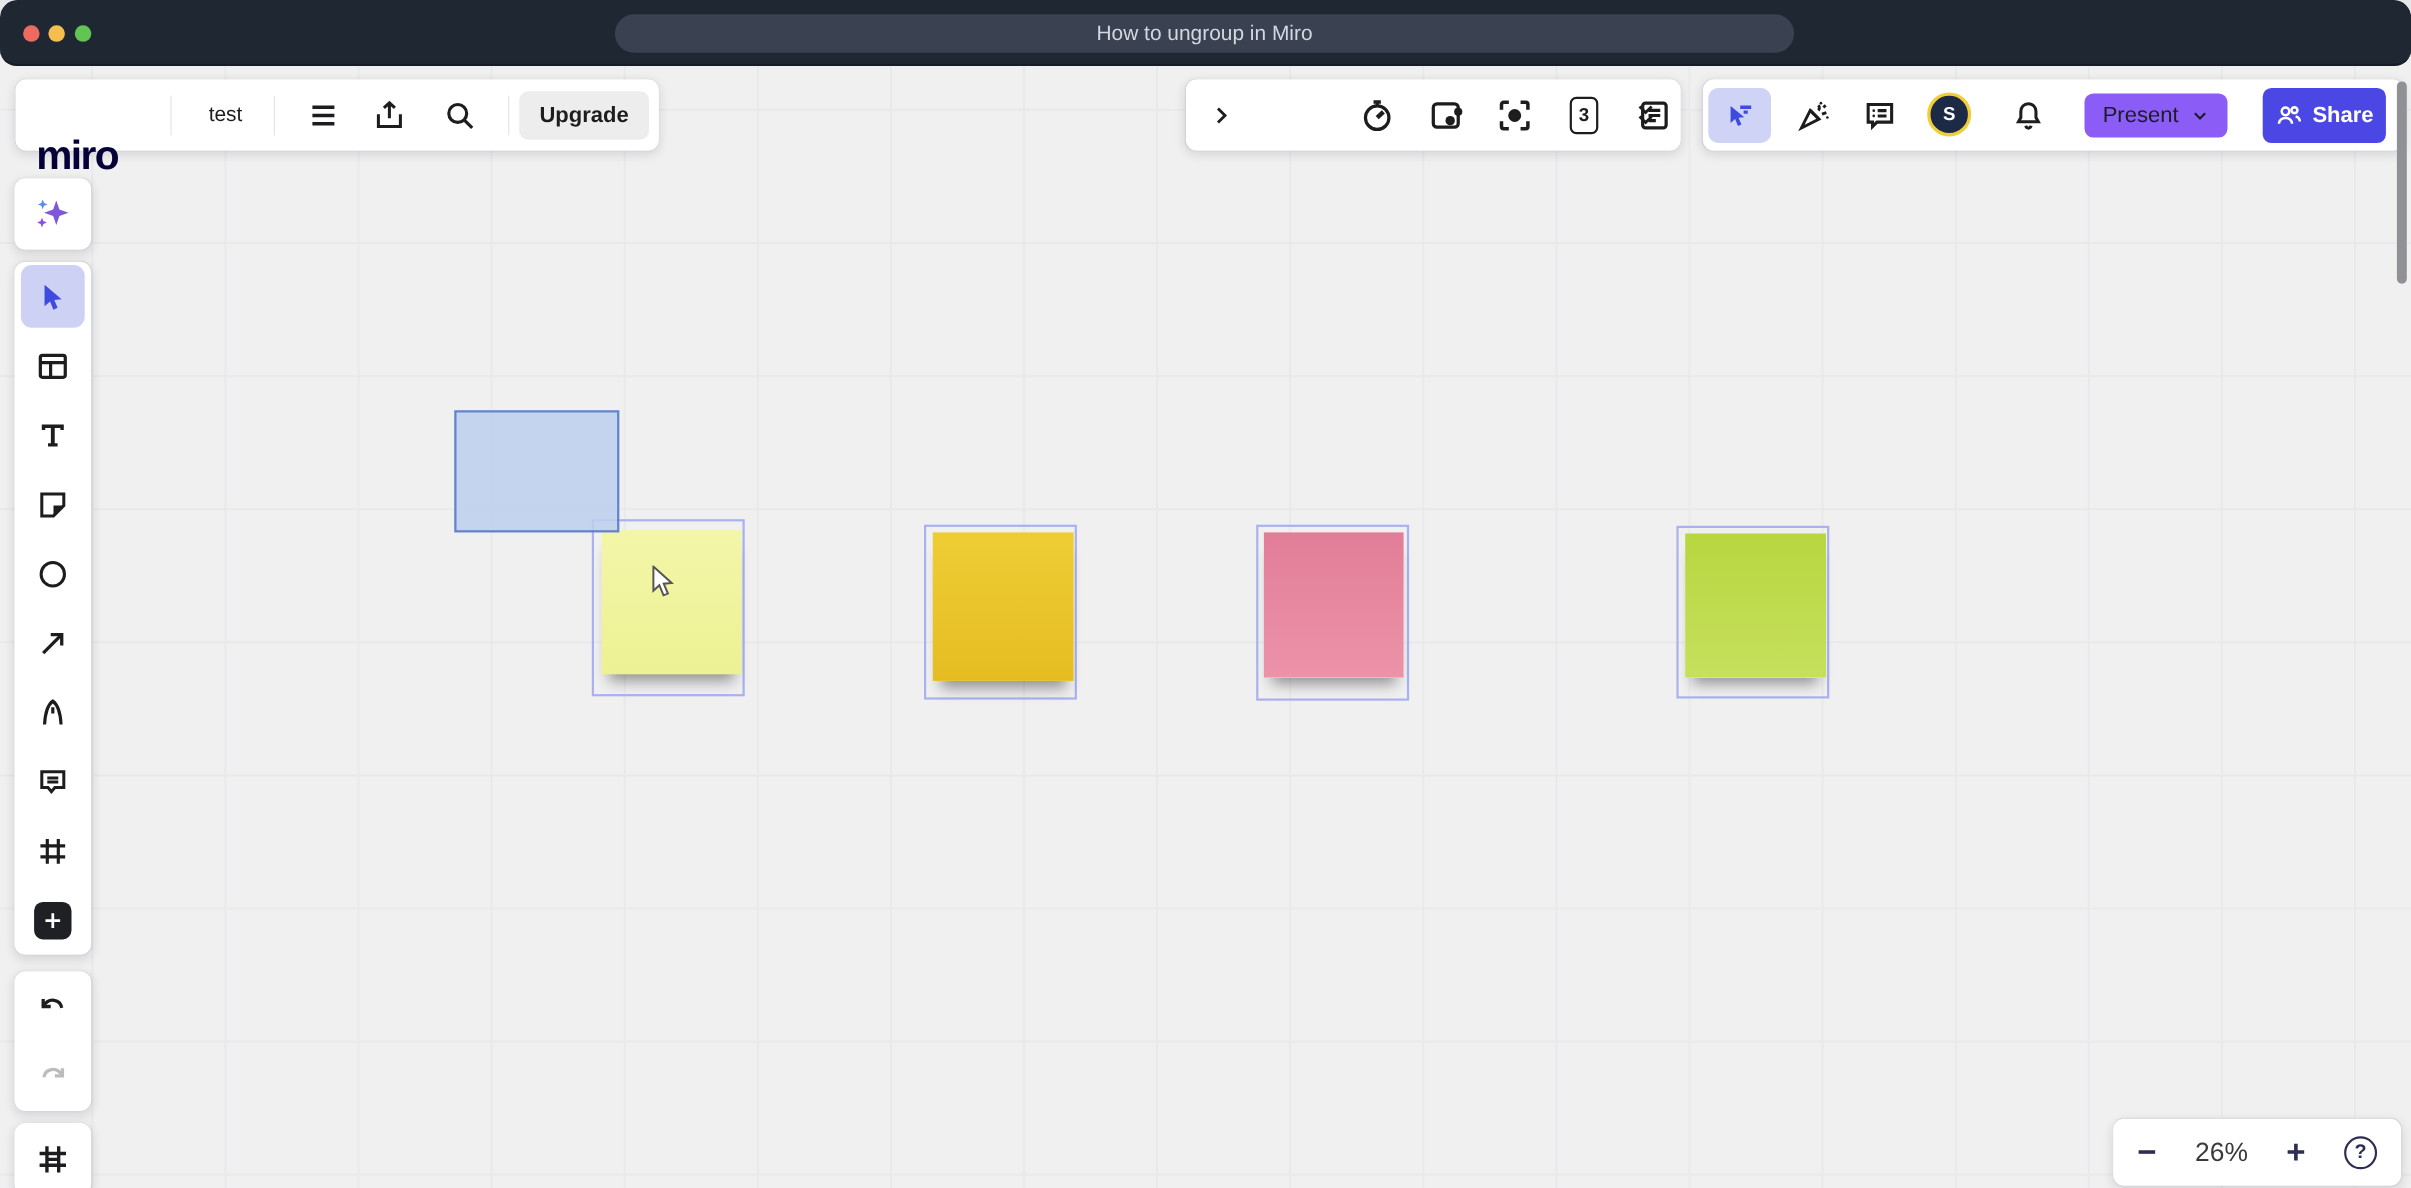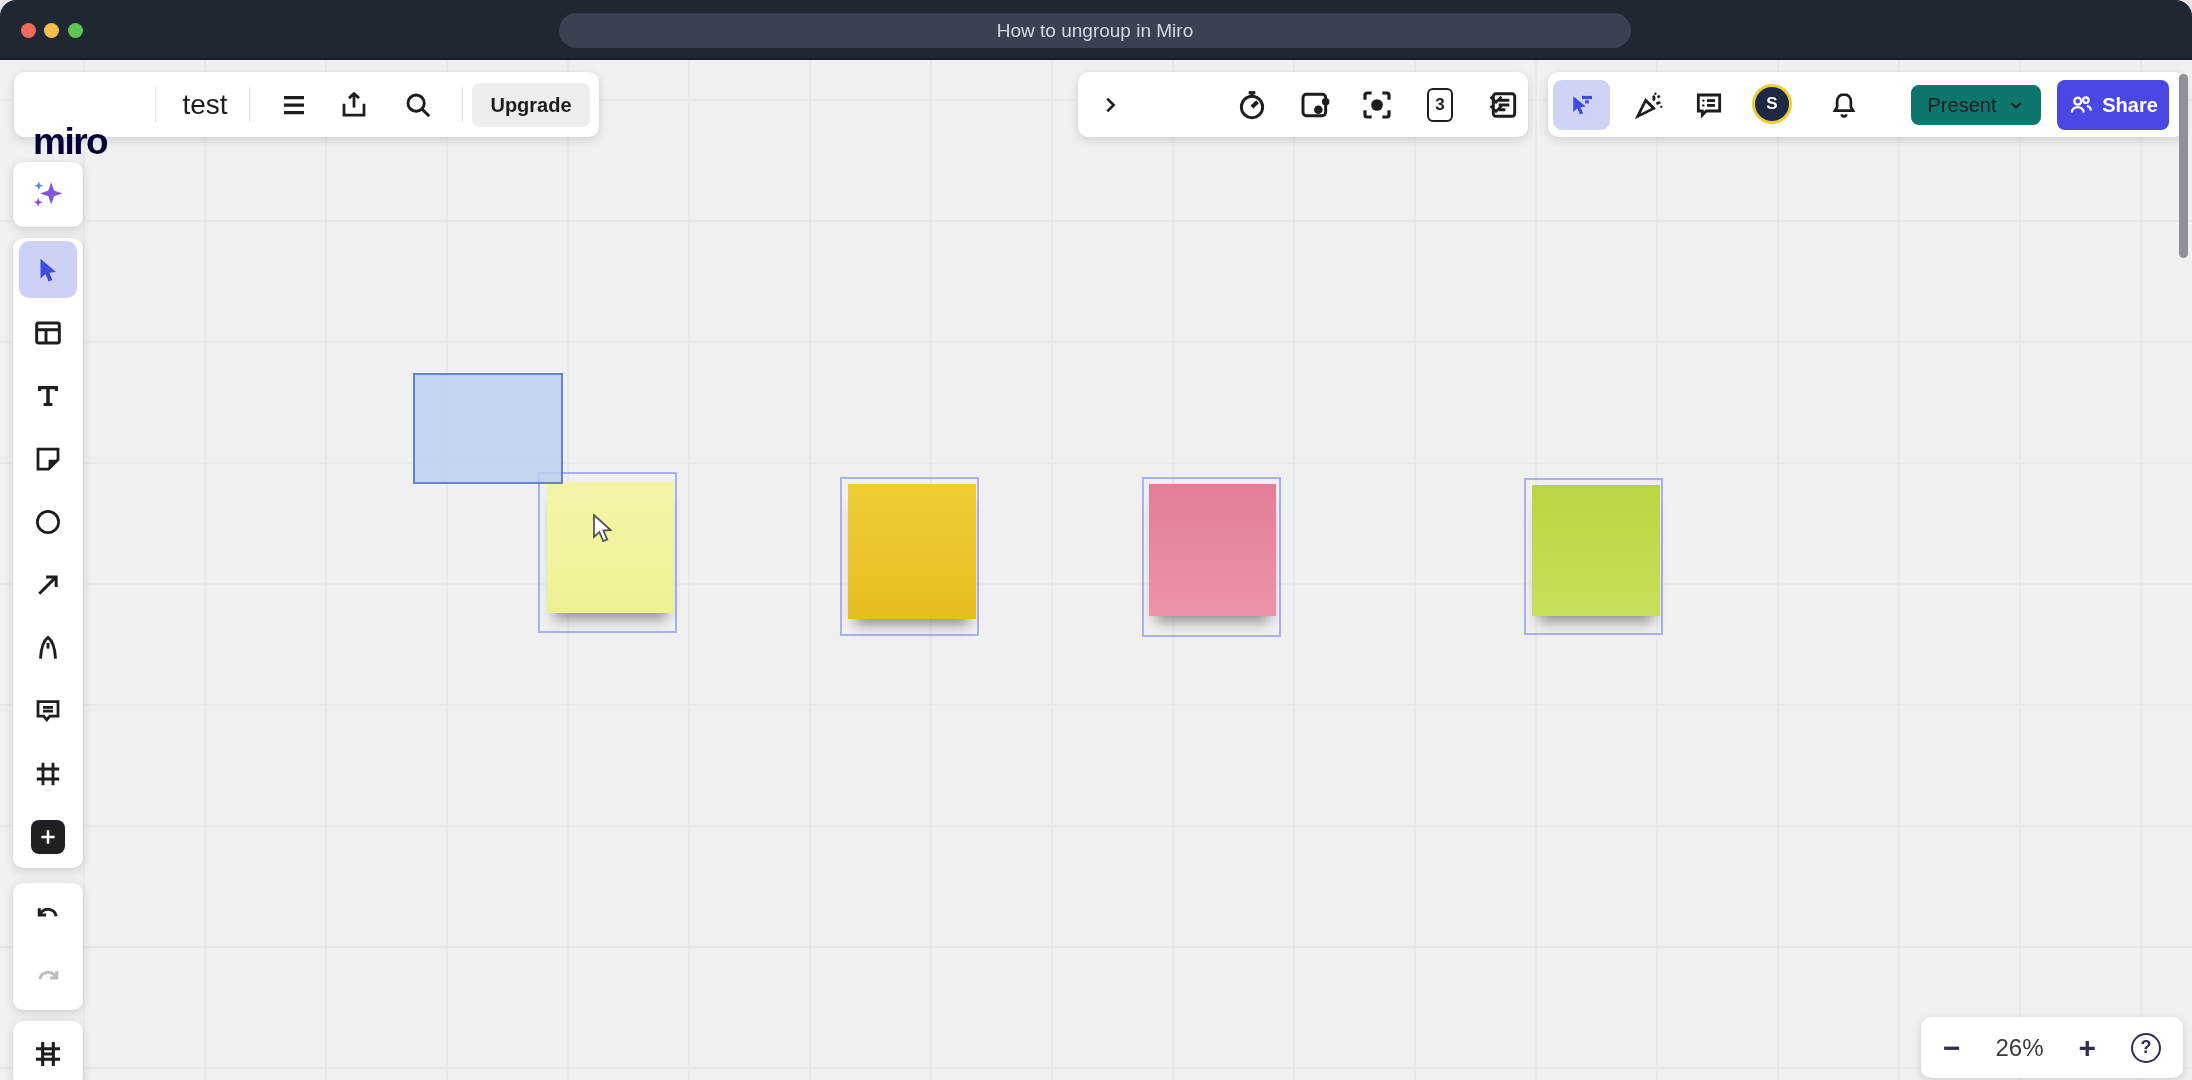--- a/index.html
+++ b/index.html
@@ -8,21 +8,21 @@
 
   .window { position:absolute; inset:0; border-radius:16px 16px 0 0; overflow:hidden;
             background-color:#f0f0f1;
             background-image:
               linear-gradient(to right, #e8e9eb 1.5px, transparent 1.5px),
               linear-gradient(to bottom, #e8e9eb 1.5px, transparent 1.5px);
             background-size:121px 121px; background-position:83px 99px; }
 
   
   .titlebar { position:absolute; top:0; left:0; right:0; height:60px; background:#1f2733;
-              border-bottom:2px solid #161d28; z-index:40; }
+              border-bottom:2px solid #161d28; z-index:40;border-radius:15px; }
   .traffic { position:absolute; top:23px; width:15px; height:15px; border-radius:50%; }
   .t-red   { left:21px; background:#ed6a5e; }
   .t-yel   { left:44px; background:#f5bf4f; }
   .t-grn   { left:68px; background:#61c554; }
   .title-pill { position:absolute; left:559px; top:13px; width:1072px; height:35px;
                 background:#3a4251; border-radius:18px; color:#d2d8e0; font-size:19px;
                 display:flex; align-items:center; justify-content:center; }
 
   
   .card { position:absolute; background:#fff; border-radius:10px;
@@ -32,43 +32,43 @@
 
   .ibtn { position:absolute; top:0; height:65px; width:52px; display:flex;
           align-items:center; justify-content:center; }
   svg.ic { display:block; }
 
   
   #board-toolbar { left:14px; top:72px; width:585px; height:65px; }
   .logo { position:absolute; left:19px; top:0; height:65px; display:flex; align-items:center;
           font-size:37px; font-weight:800; letter-spacing:-1.5px; color:#050038;margin-top:37px; }
   .board-name { position:absolute; left:160px; top:0; width:62px; height:65px; display:flex;
-          align-items:center; justify-content:center; font-size:28px; color:#1d1d1f; }
+          align-items:center; justify-content:center; font-size:19px; color:#1d1d1f; }
   .upgrade { position:absolute; left:458px; top:11px; width:118px; height:44px;
           background:#ededee; border-radius:8px; border:none; font-family:inherit;
           font-size:20px; font-weight:bold; color:#1d1d1f;
           display:flex; align-items:center; justify-content:center; }
 
   
   #facilitation-toolbar { left:1078px; top:72px; width:450px; height:65px; }
   .badge-card { width:26px; height:34px; border:2.4px solid #1d1d1f; border-radius:6px;
           display:flex; align-items:center; justify-content:center;
           font-size:17px; font-weight:bold; color:#1d1d1f; }
 
   
   #collab-toolbar { left:1548px; top:72px; width:637px; height:65px; }
   .sel-highlight { position:absolute; left:5px; top:8px; width:57px; height:50px;
           background:#cfd4f6; border-radius:9px; display:flex; align-items:center; justify-content:center; }
   .avatar-ring { position:absolute; left:204px; top:12px; width:40px; height:40px; border-radius:50%;
           border:3px solid #efce37; background:#1c2a45; display:flex; align-items:center; justify-content:center; }
   .avatar-initial { color:#fff; font-size:17px; font-weight:bold; }
   .present-btn { position:absolute; left:347px; top:13px; width:130px; height:40px;
-          background:#0f766e; border:none; border-radius:8px; font-family:inherit;
+          background:#8b5cf6; border:none; border-radius:8px; font-family:inherit;
           display:flex; align-items:center; justify-content:center; gap:12px;
-          font-size:20px; color:#1d1d1f;margin-left:16px; }
+          font-size:20px; color:#1d1d1f; }
   .share-btn { position:absolute; left:509px; top:8px; width:112px; height:50px;
           background:#4a47e5; border:none; border-radius:8px; font-family:inherit;
           display:flex; align-items:center; justify-content:center; gap:8px;
           font-size:20px; font-weight:bold; color:#fff; }
 
   
   #ai-card     { left:13px; top:162px; width:70px; height:65px;
                  display:flex; align-items:center; justify-content:center; }
   #tools-card  { left:13px; top:238px; width:70px; height:630px;
                  display:flex; flex-direction:column; }

